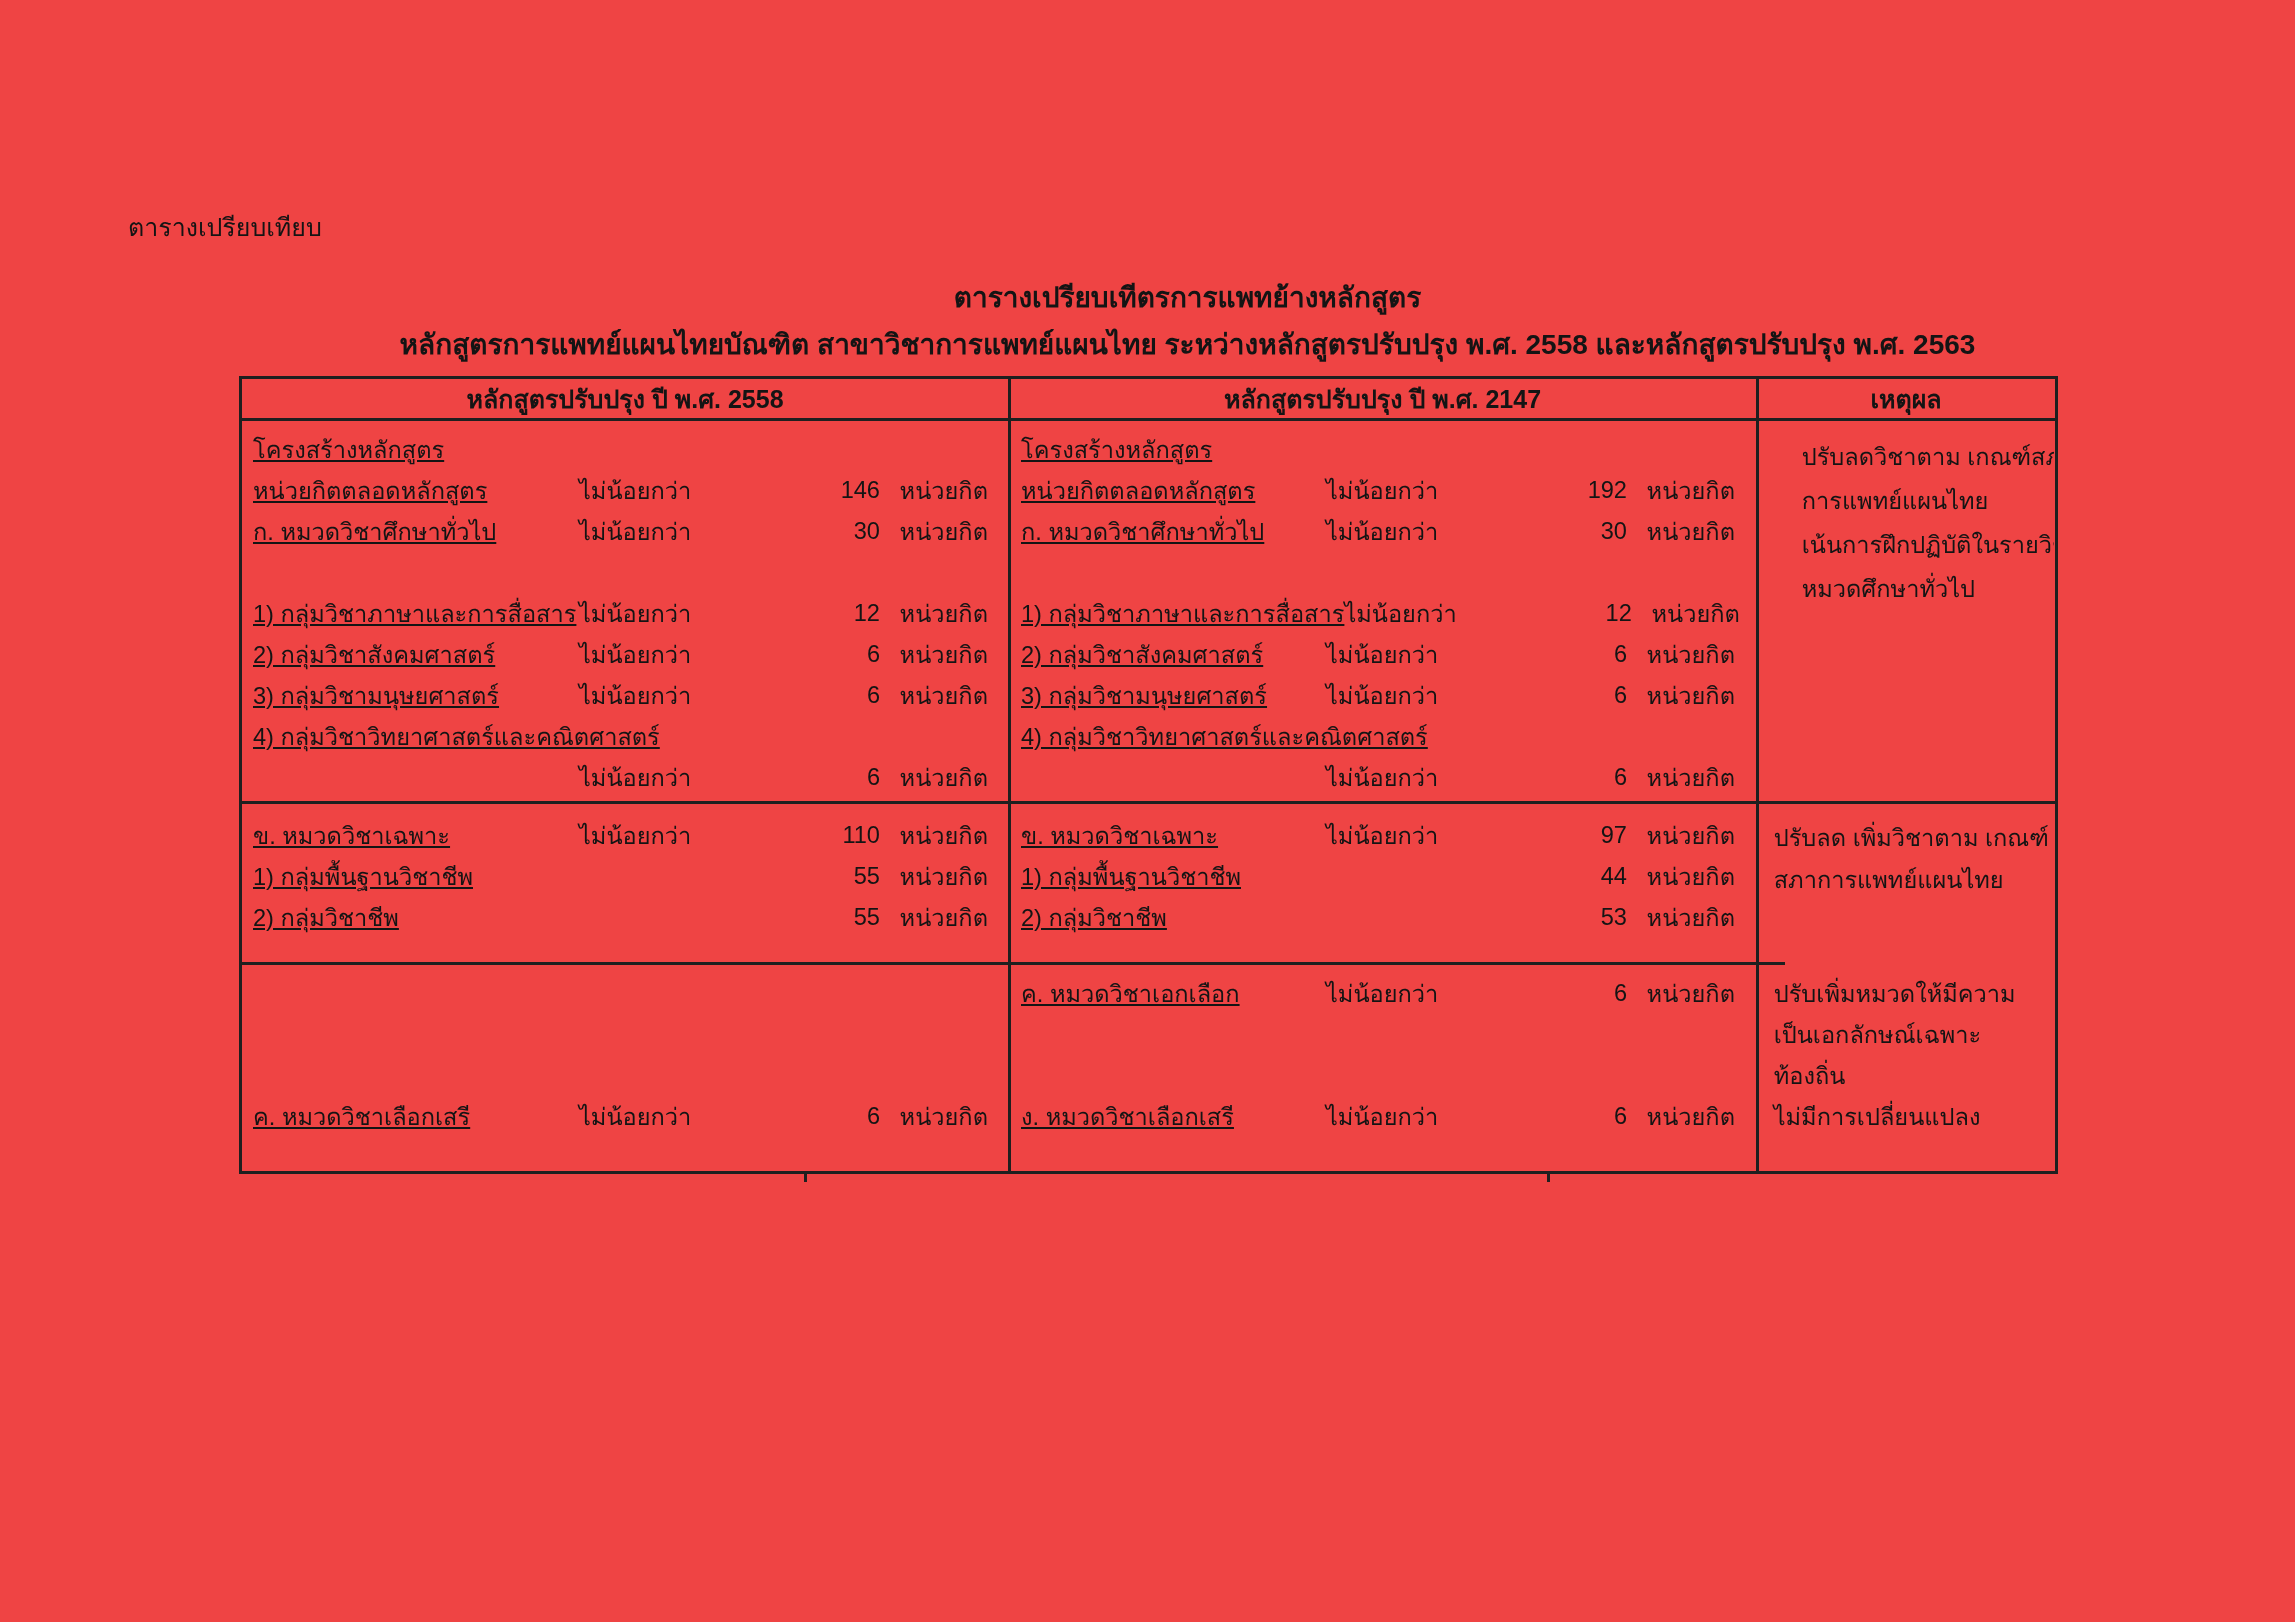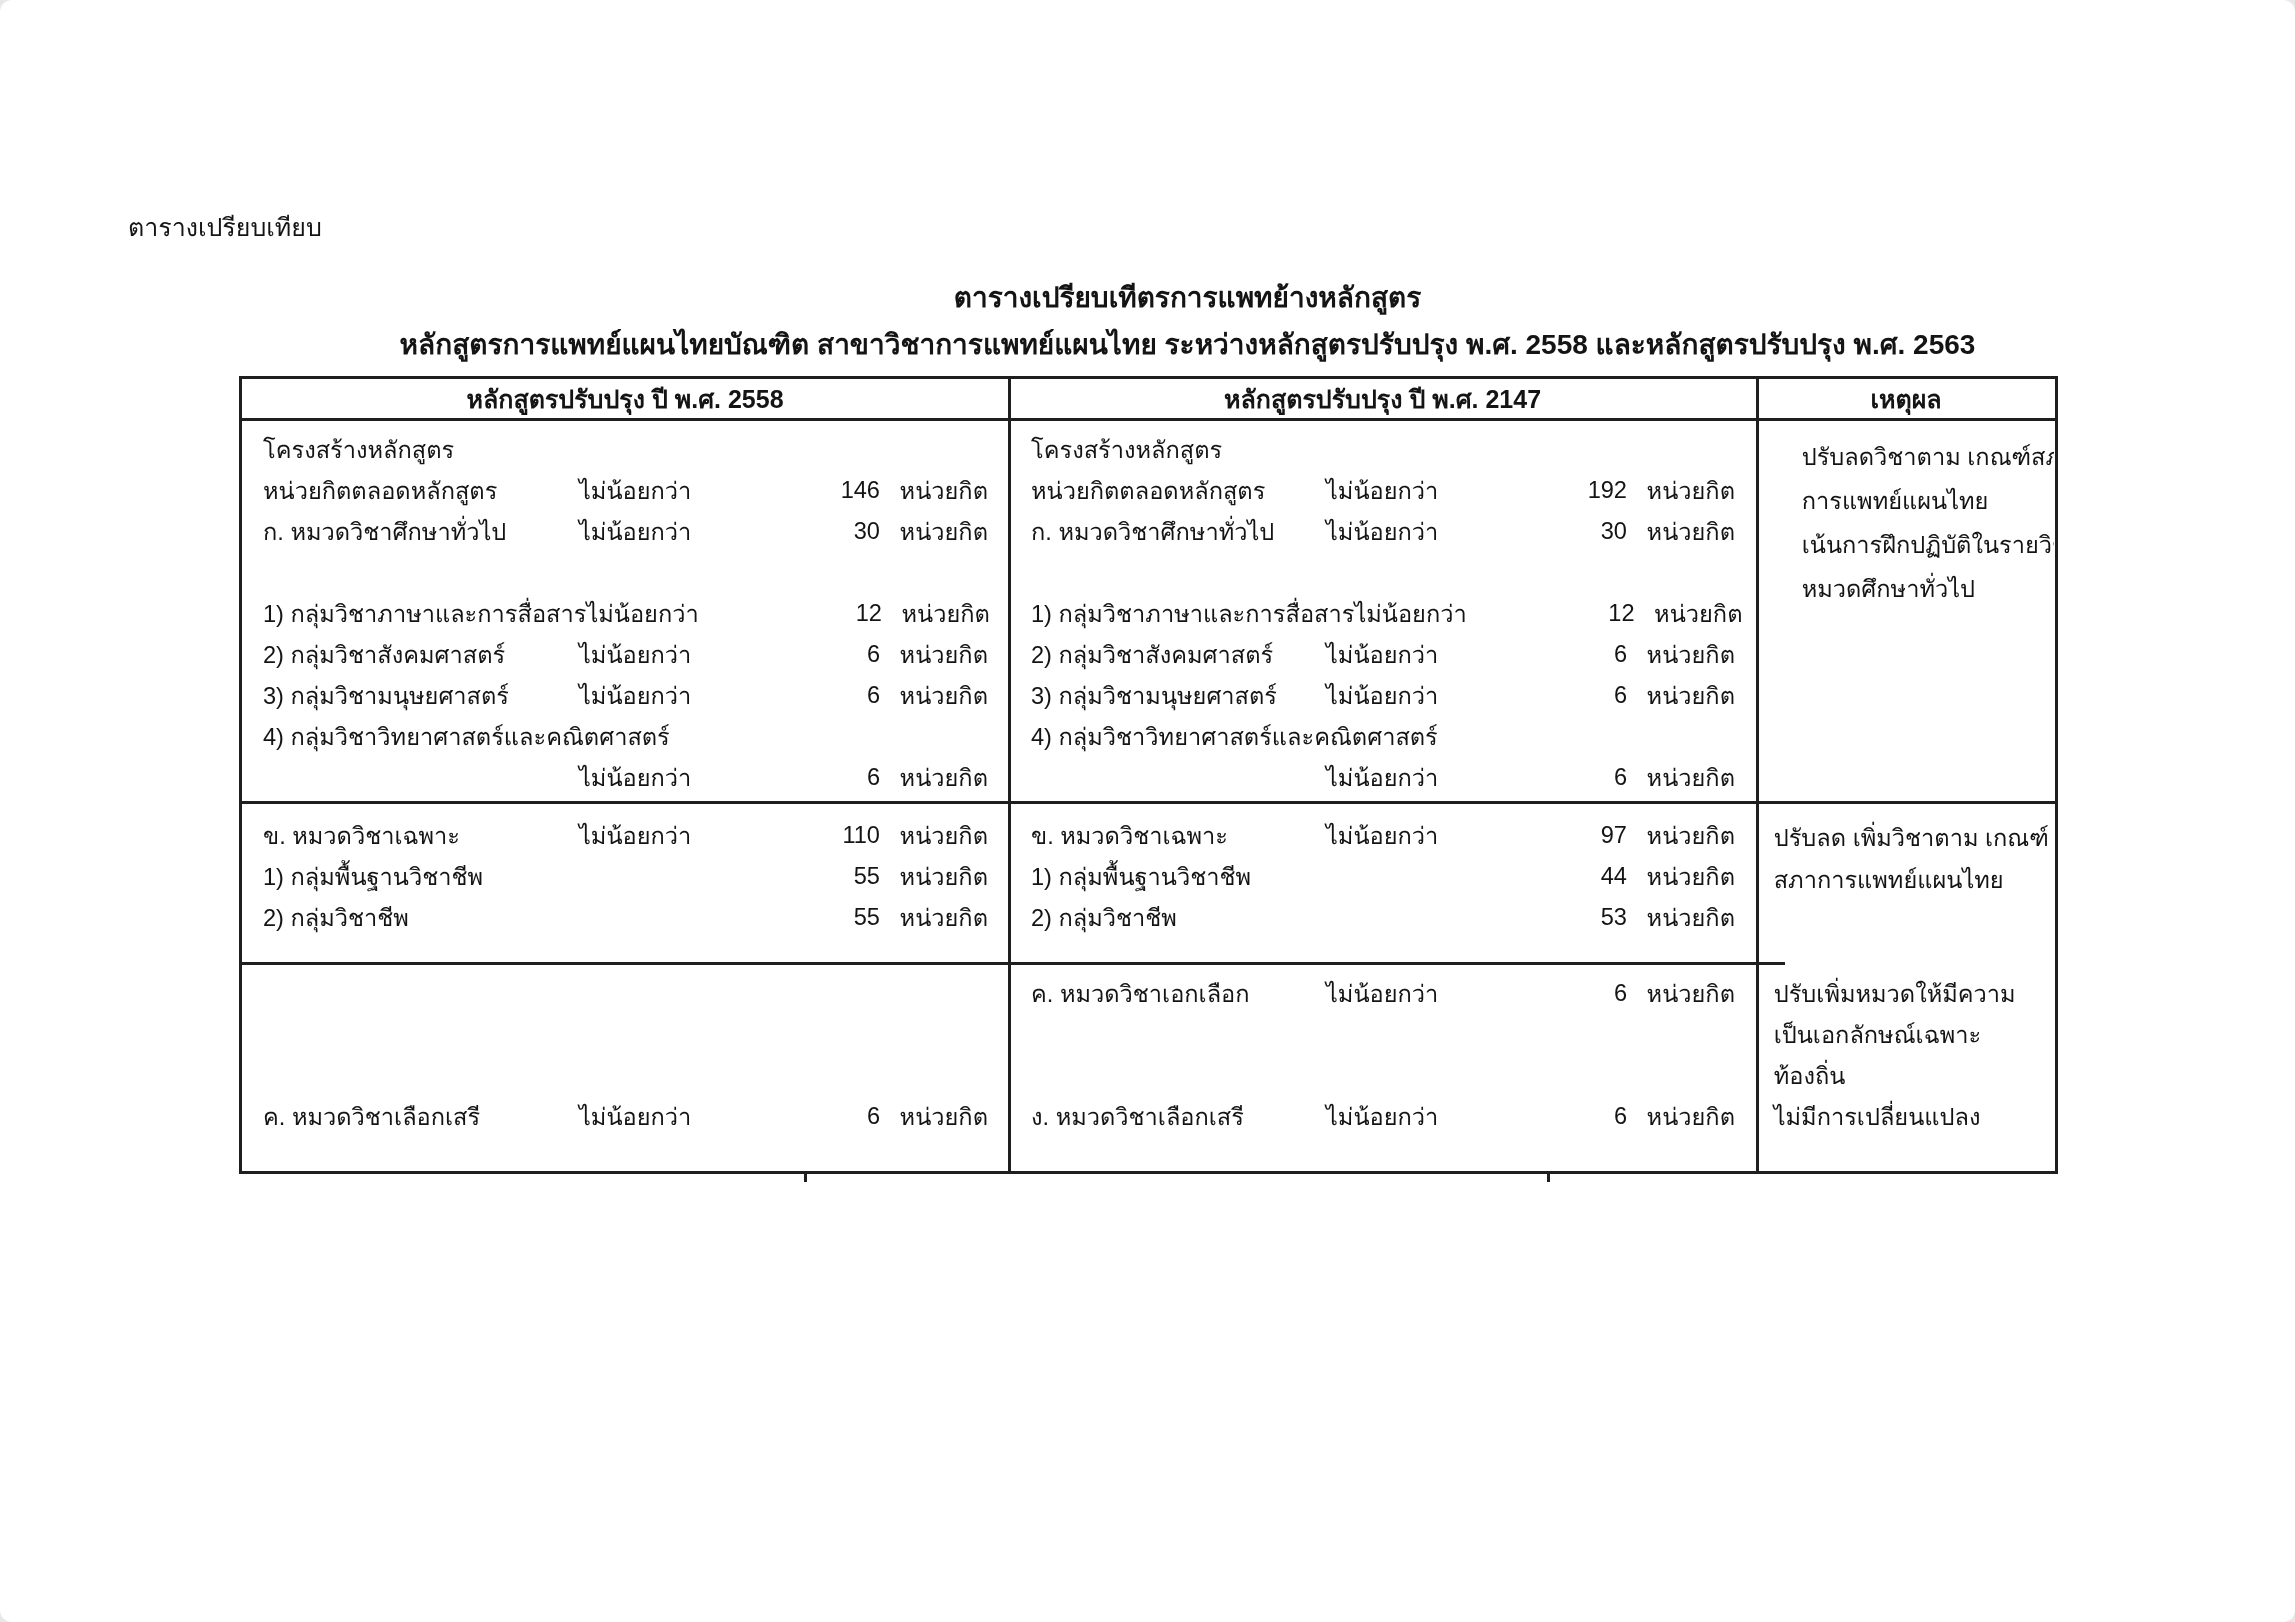--- a/index.html
+++ b/index.html
@@ -1,29 +1,29 @@
 <!DOCTYPE html>
 <html style="font-size:10.5px"><head>
 <meta charset="utf-8">
 <style>
   html,body{margin:0;padding:0;background:#e8e8e8;}
-  .page{position:relative;width:2295px;height:1622px;background:#ffffff;overflow:hidden;
-        font-family:"Liberation Sans","DejaVu Sans",sans-serif;color:#141414;border-radius:12px;}
+  .page{position:relative;width:2295px;height:1622px;background:#ef4444;overflow:hidden;
+        font-family:"Liberation Sans","DejaVu Sans",sans-serif;color:#141414;}
   .heading{position:absolute;left:128px;top:207px;font-size:25px;white-space:nowrap;}
   .titles{position:absolute;left:278px;top:272px;width:1819px;text-align:center;font-weight:bold;}
   .t1{font-size:28px;line-height:52px;white-space:nowrap;}
   .t2{font-size:28px;line-height:41px;white-space:nowrap;}
   .tbl{position:absolute;left:239px;top:376px;width:1819px;height:798px;
        border:3.3px solid #1f1f1f;box-sizing:border-box;}
   .vline{position:absolute;top:0;bottom:0;width:2.6px;background:#1f1f1f;}
   .hline{position:absolute;height:3.3px;background:#1f1f1f;}
   .cell{position:absolute;box-sizing:border-box;font-size:23.6px;overflow:hidden;}
   .hdr{display:flex;align-items:center;justify-content:center;font-weight:bold;font-size:25px;}
   .ln{display:flex;align-items:center;height:41px;}
-  .lbl{flex:1;padding-left:21px;white-space:nowrap;}
+  .lbl{flex:1;padding-left:11px;white-space:nowrap;text-decoration:underline;}
   .cond{width:226px;white-space:nowrap;}
   .val{width:75px;text-align:right;white-space:nowrap;}
   .unit{width:128px;padding-left:19.6px;box-sizing:border-box;white-space:nowrap;}
   .rsn{padding-left:15.7px;padding-right:5.2px;}
   .rln{white-space:nowrap;}
   .rsn-a .rln{line-height:44px;margin-left:28px;}
   .rsn-b .rln{line-height:42px;}
   .rsn-c .rln{line-height:41px;}
   .pad10{padding-top:6.5px;} .pad16{padding-top:10.5px;} .pad12{padding-top:7.9px;}
   .pad20{padding-top:13px;} .pad14{padding-top:9.2px;}

